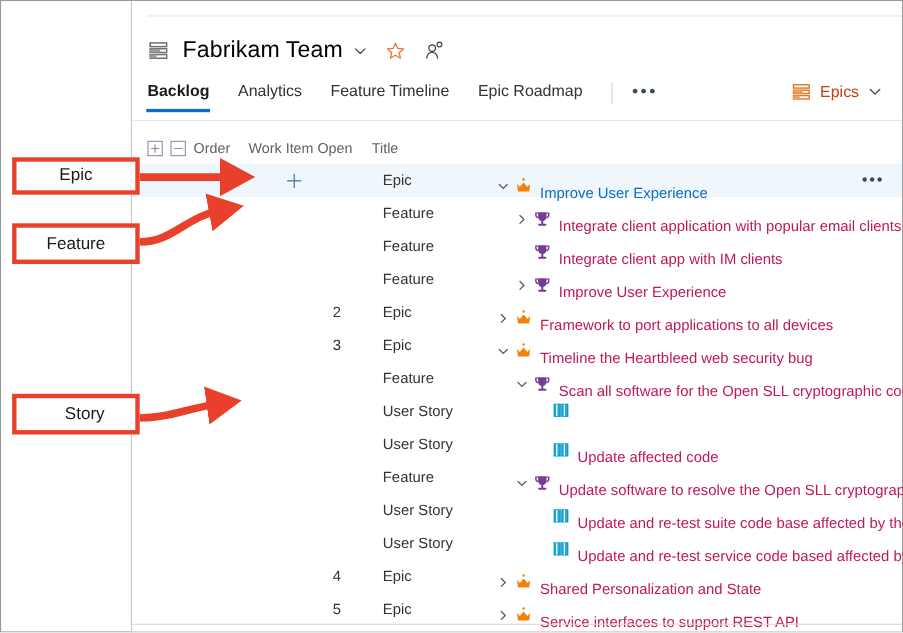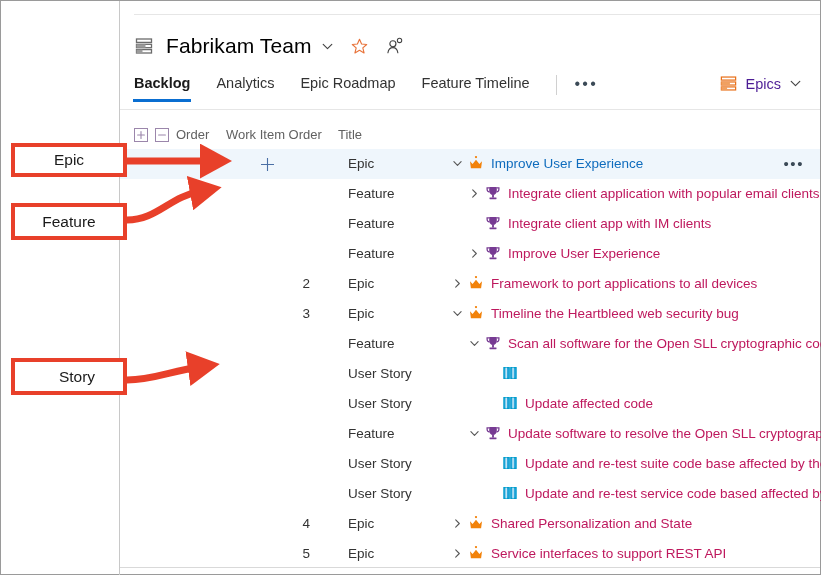--- a/index.html
+++ b/index.html
@@ -64,21 +64,21 @@
   .tab-sep {
     width:1px; height:20px; background:#d0d0d0; margin:2px 18px 0 0;
   }
   .tab-ellipsis {
     font-size:16px; color:#3b4a57; letter-spacing:2.2px;
     padding:2px 0 0 0; margin-right:26px;
   }
   .epics-picker {
     position:absolute; right:18px; top:73px;
     display:flex; align-items:center; gap:8px;
-    font-size:14.5px; color:#4c1d95;
+    font-size:14.5px; color:#c2410c;
   }
 
   .tabs-rule {
     position:absolute; left:0; right:0; top:108px; height:1px; background:#e6e6e6;
   }
 
   
   .col-head {
     position:absolute; left:0; right:0; top:124px; height:24px;
     font-size:13px; color:#616161;
@@ -108,21 +108,21 @@
     white-space:nowrap;
   }
   .row .twisty {
     width:14px; display:inline-flex; align-items:center; justify-content:center;
     margin-right:4px;
   }
   .row .wi-icon {
     width:16px; height:16px; display:inline-flex; align-items:center;
     justify-content:center; margin-right:7px;
   }
-  .row .wi-title { font-size:13.5px; }
+  .row .wi-title { font-size:13.5px;margin-top:13px; }
   .title-link { color:#0f6cbd; }
   .title-plain { color:#be185d; }
   .row .rowmenu {
     position:absolute; right:16px; top:9px;
     font-size:15px; color:#3b4a57; letter-spacing:1.6px; line-height:12px;
   }
   .plus-cursor {
     position:absolute; left:140px; top:8px; width:15px; height:15px;
   }
 
@@ -180,22 +180,22 @@
           <circle cx="8.3" cy="7.1" r="3.2" fill="none" stroke="#444" stroke-width="1.2"></circle>
           <path d="M3.1 16.6 C3.6 12.8 5.8 11.2 8.3 11.2 C10.8 11.2 13 12.8 13.5 16.6" fill="none" stroke="#444" stroke-width="1.2" stroke-linecap="round"></path>
           <circle cx="15.3" cy="3.6" r="2.3" fill="none" stroke="#444" stroke-width="1.1"></circle>
         </svg>
       </span>
     </div>
 
     <div class="tab-row">
       <div class="tab active">Backlog</div>
       <div class="tab">Analytics</div>
+      <div class="tab">Feature Timeline</div>
       <div class="tab">Epic Roadmap</div>
-      <div class="tab">Feature Timeline</div>
       <div class="tab-sep"></div>
       <div class="tab-ellipsis">•••</div>
     </div>
 
     <div class="epics-picker">
       <span>
         <svg width="19" height="19" viewBox="0 0 20 20" style="display:block">
           <rect x="2.5" y="3.2" width="15" height="3.2" fill="none" stroke="#e8711a" stroke-width="1.3"></rect>
           <rect x="2.5" y="8.4" width="15" height="3.2" fill="none" stroke="#e8711a" stroke-width="1.3"></rect>
           <rect x="2.5" y="13.6" width="15" height="3.2" fill="none" stroke="#e8711a" stroke-width="1.3"></rect>
@@ -218,21 +218,21 @@
         <svg width="10" height="10" viewBox="0 0 10 10">
           <path d="M5 1.6 V8.4 M1.6 5 H8.4" stroke="#9b86ab" stroke-width="1.1" stroke-linecap="round"></path>
         </svg>
       </span>
       <span class="pm-box" style="left:35px">
         <svg width="10" height="10" viewBox="0 0 10 10">
           <path d="M1.6 5 H8.4" stroke="#9b86ab" stroke-width="1.1" stroke-linecap="round"></path>
         </svg>
       </span>
       <span class="cell" style="left:56px">Order</span>
-      <span class="cell" style="left:106px">Work Item Order</span>
+      <span class="cell" style="left:106px">Work Item Open</span>
       <span class="cell" style="left:218px">Title</span>
     </div>
 
     <div class="grid" id="grid">
         <div class="row selected">
           <span class="plus-cursor"><svg width="15" height="15" viewBox="0 0 15 15">
               <path d="M7.5 1 V14 M1 7.5 H14" stroke="#4a6fa5" stroke-width="1.1"></path>
             </svg></span>
           <span class="order"></span>
           <span class="wit">Epic</span>

